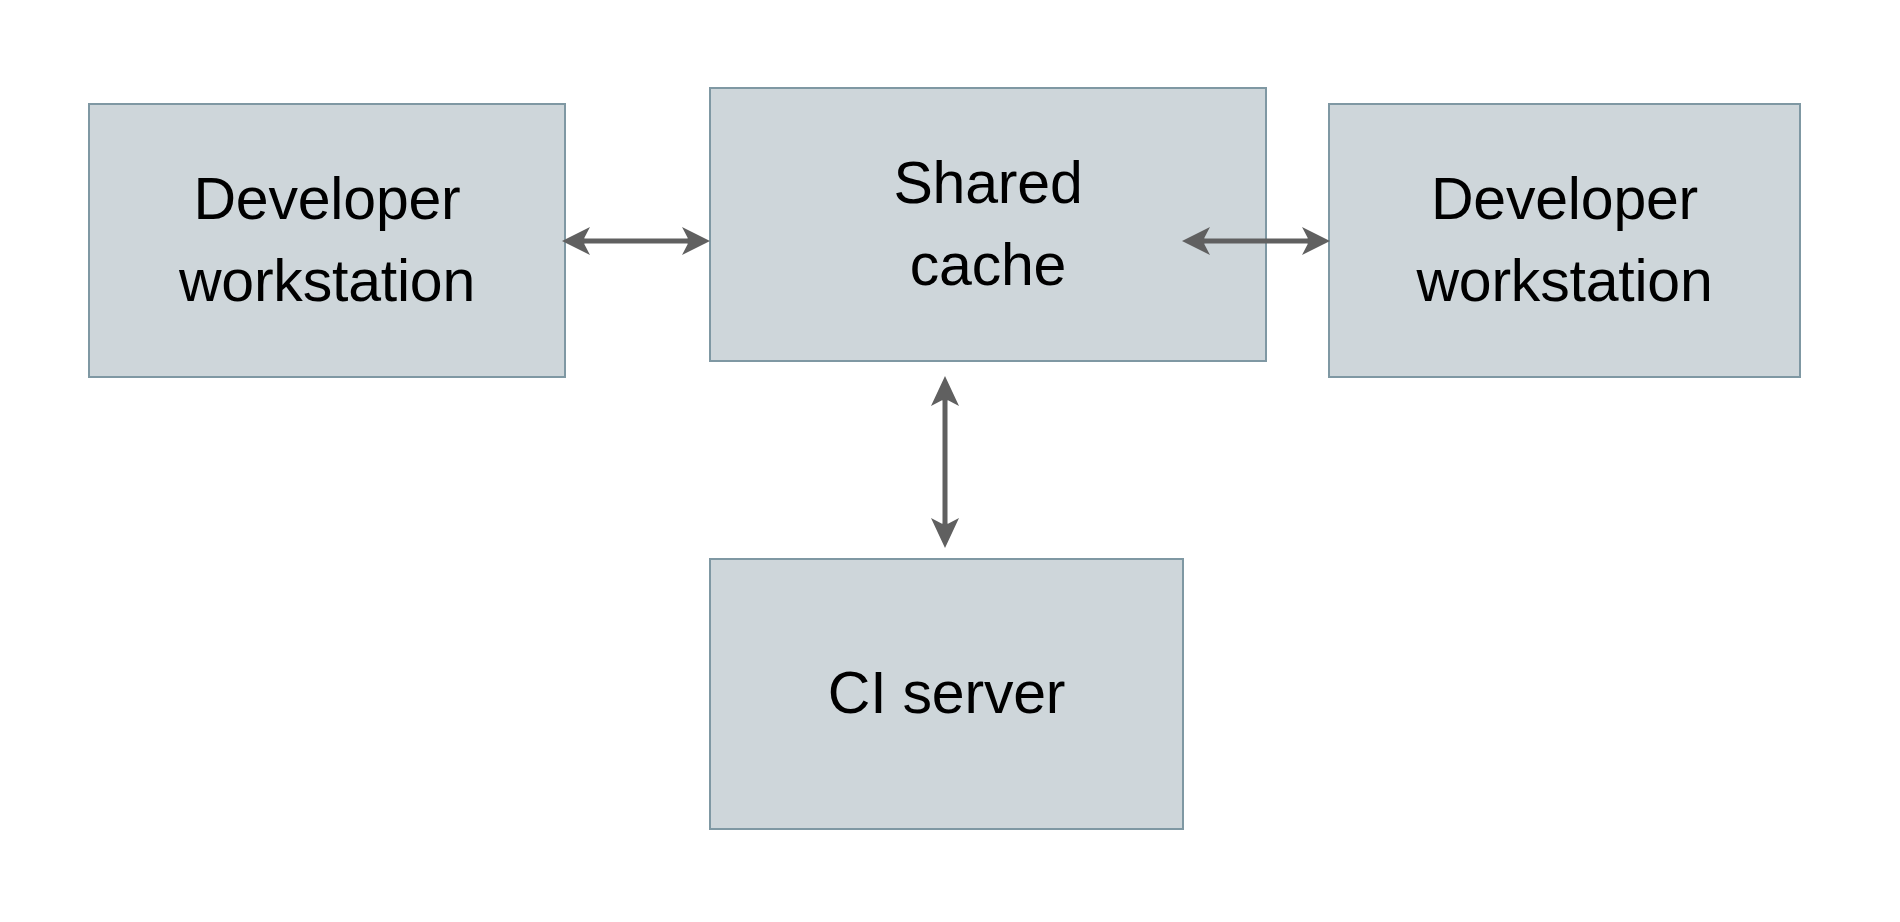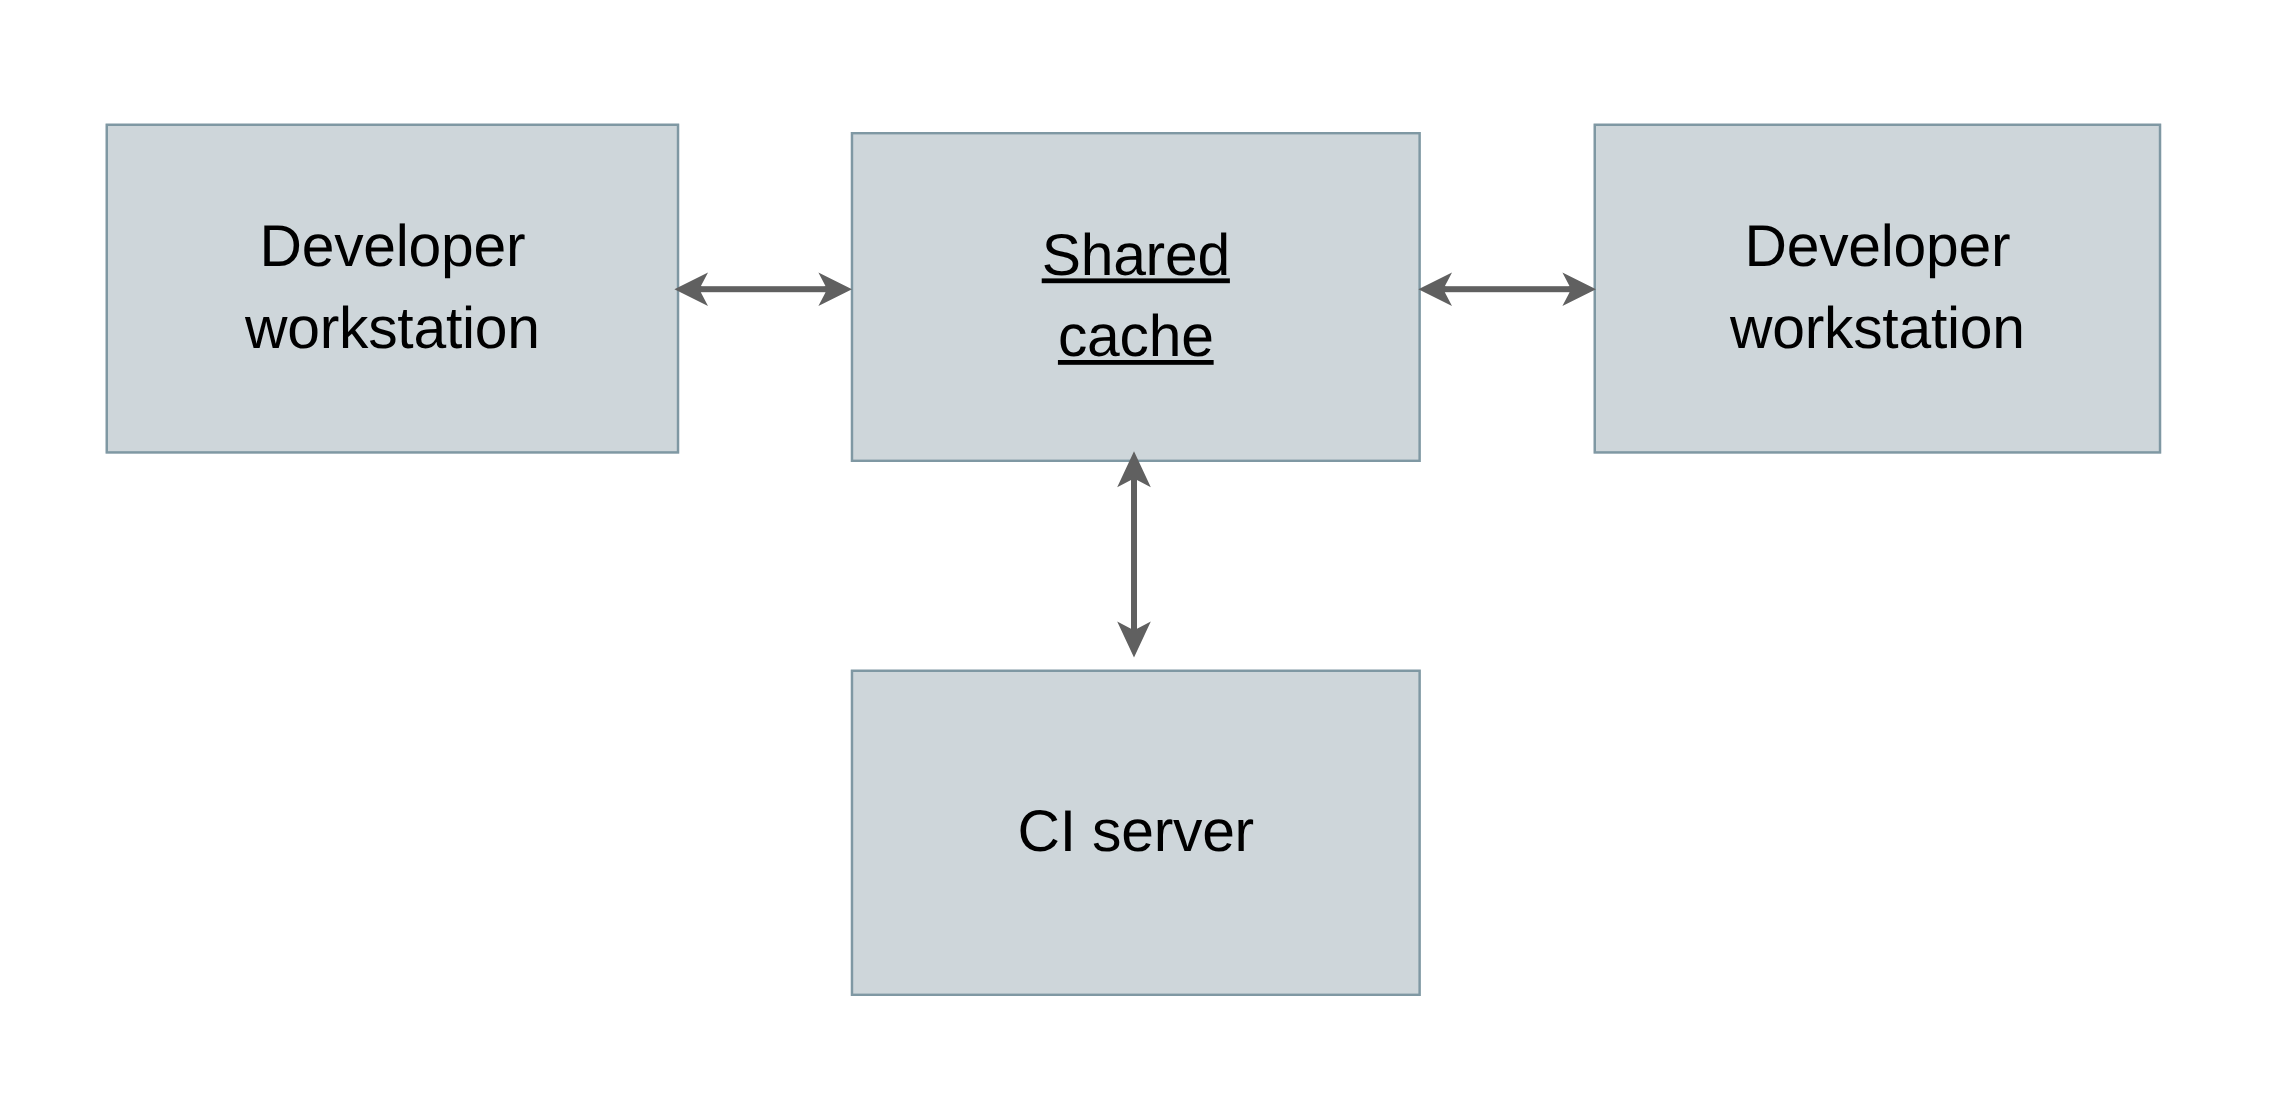--- a/index.html
+++ b/index.html
@@ -23,28 +23,28 @@
     background: #ced6da;
     border: 2px solid #7f98a3;
     display: flex;
     align-items: center;
     justify-content: center;
     text-align: center;
   }
   .node-label {
     color: #000000;
     font-family: "Liberation Sans", sans-serif;
-    font-size: 49px;
+    font-size: 59px;
     font-weight: 400;
     line-height: 1.38;
     letter-spacing: -0.2px;
     white-space: pre-line;
   }
   .node-dev-left  { left: 88px;   top: 103px; width: 478px; height: 275px; }
-  .node-shared    { left: 709px;  top: 110px; width: 475px; height: 275px; text-decoration: underline; }
+  .node-shared    { left: 709px;  top: 87px; width: 558px; height: 275px; }
   .node-dev-right { left: 1328px; top: 103px; width: 473px; height: 275px; }
   .node-ci        { left: 709px;  top: 558px; width: 475px; height: 272px; }
 
   .edge {
     position: absolute;
     overflow: visible;
   }
   .edge-h-left  { left: 560px;  top: 218px; width: 152px; height: 46px; }
   .edge-h-right { left: 1178px; top: 218px; width: 156px; height: 46px; }
   .edge-v-mid   { left: 922px;  top: 372px; width: 46px;  height: 180px; }

